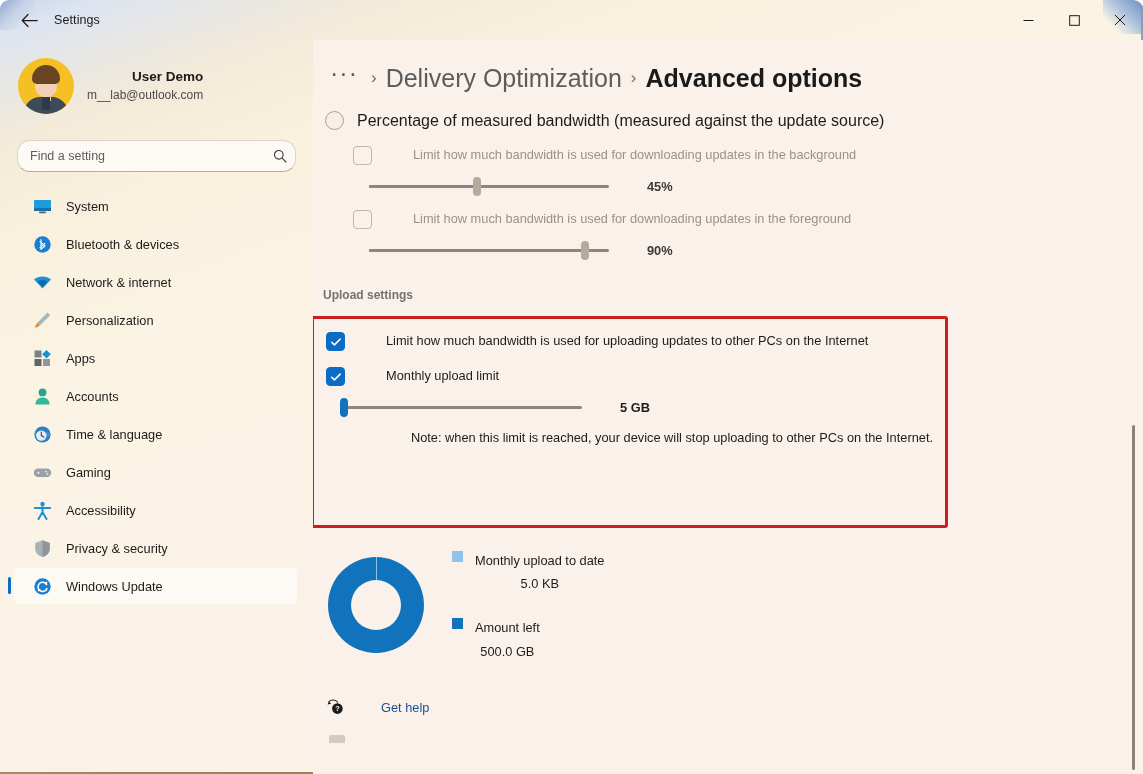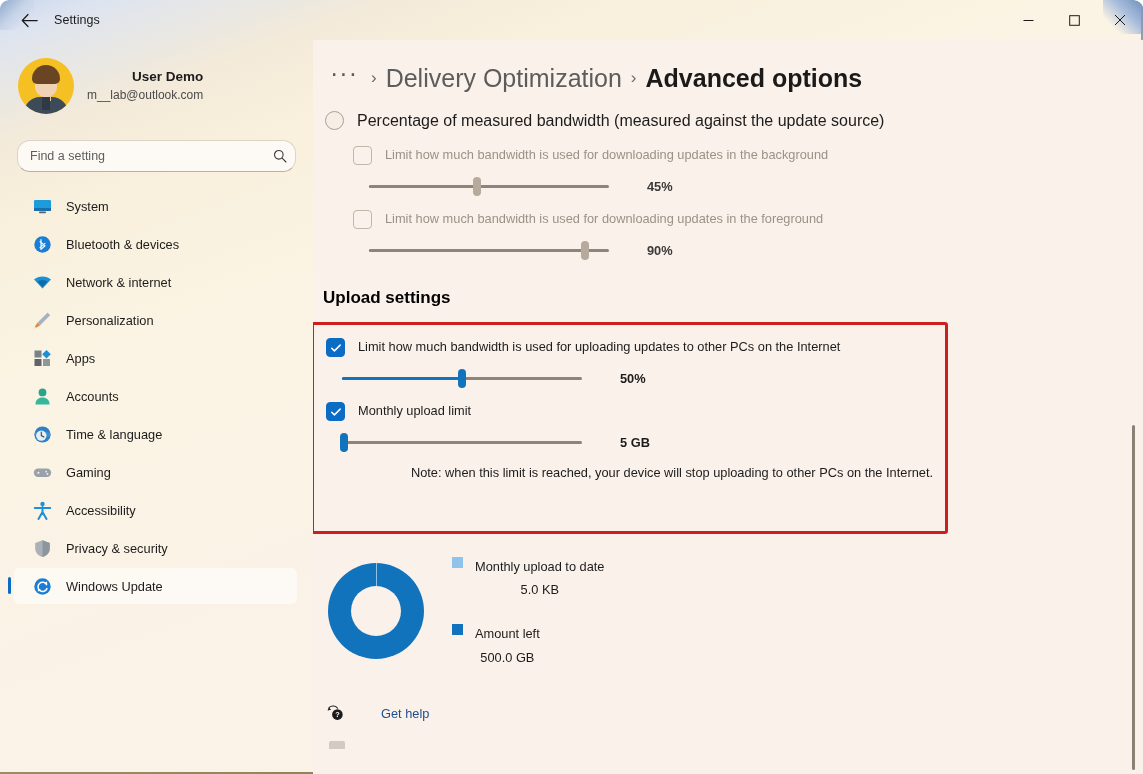--- a/index.html
+++ b/index.html
@@ -209,21 +209,21 @@
     width: 19px; height: 19px; border-radius: 50%;
     border: 1.4px solid #a8a196;
     background: #f7eee5;
     flex: 0 0 19px; margin: 1px 13px 0 2px;
     cursor: pointer;
   }
   .row-radio .lbl { font-size: 16px; color: #1c1c1c; padding-top: 2px; }
 
   .cb-row {
     display: flex; align-items: flex-start;
-    margin-left: 40px; margin-top: 15px;
+    margin-left: 40px; margin-top: 15px; gap: 28px;
   }
   .cb {
     width: 19px; height: 19px; border-radius: 4px;
     flex: 0 0 19px; margin: 1px 13px 0 0;
     cursor: pointer;
     display: flex; align-items: center; justify-content: center;
   }
   .cb.off { border: 1.4px solid #c0b6a9; background: transparent; }
   .cb.on  { background: #0a6cc4; border: 1.4px solid #0a6cc4; }
   .cb-label { font-size: 12.8px; color: #1c1c1c; line-height: 1.42; padding-top: 1px; }
@@ -252,21 +252,21 @@
   .track.dim .thumb { background: #b5aa9c; }
   .track.on { background: #8d8579; }
   .track.on .fill { background: #1273bd; }
   .track.on .thumb { background: #1273bd; }
   .slider-val {
     margin-left: 38px; font-size: 12.8px; font-weight: bold; color: #1c1c1c;
   }
   .slider-val.dim { color: #3a3a3a; }
 
   #upload-heading {
-    font-size: 17px; font-weight: bold; color: #000000;
+    font-size: 12px; font-weight: bold; color: #737373;
     margin: 30px 0 0 10px;
   }
 
   
   #highlight {
     position: relative;
     margin: 14px 0 0 -2px;
     width: 637px; height: 212px;
     border: 3px solid #cc1f1f;
     border-radius: 3px;
@@ -563,27 +563,20 @@
 
         <div id="highlight">
 
           <div class="cb-row" style="margin-left:12px;">
             <div class="cb on">
               <svg width="12" height="12" viewBox="0 0 12 12">
                 <path d="M1.7 6.2 L4.4 8.9 L10.2 3.1" fill="none" stroke="#fff" stroke-width="1.5" stroke-linecap="round" stroke-linejoin="round"></path>
               </svg>
             </div>
             <div class="cb-label" style="max-width:510px">Limit how much bandwidth is used for uploading updates to other PCs on the Internet</div>
-          </div>
-          <div class="slider-row" style="margin-left:28px;">
-            <div class="track on">
-              <div class="fill" style="width:50%"></div>
-              <div class="thumb" style="left:50%"></div>
-            </div>
-            <div class="slider-val">50%</div>
           </div>
 
           <div class="cb-row" style="margin-left:12px;">
             <div class="cb on">
               <svg width="12" height="12" viewBox="0 0 12 12">
                 <path d="M1.7 6.2 L4.4 8.9 L10.2 3.1" fill="none" stroke="#fff" stroke-width="1.5" stroke-linecap="round" stroke-linejoin="round"></path>
               </svg>
             </div>
             <div class="cb-label">Monthly upload limit</div>
           </div>

